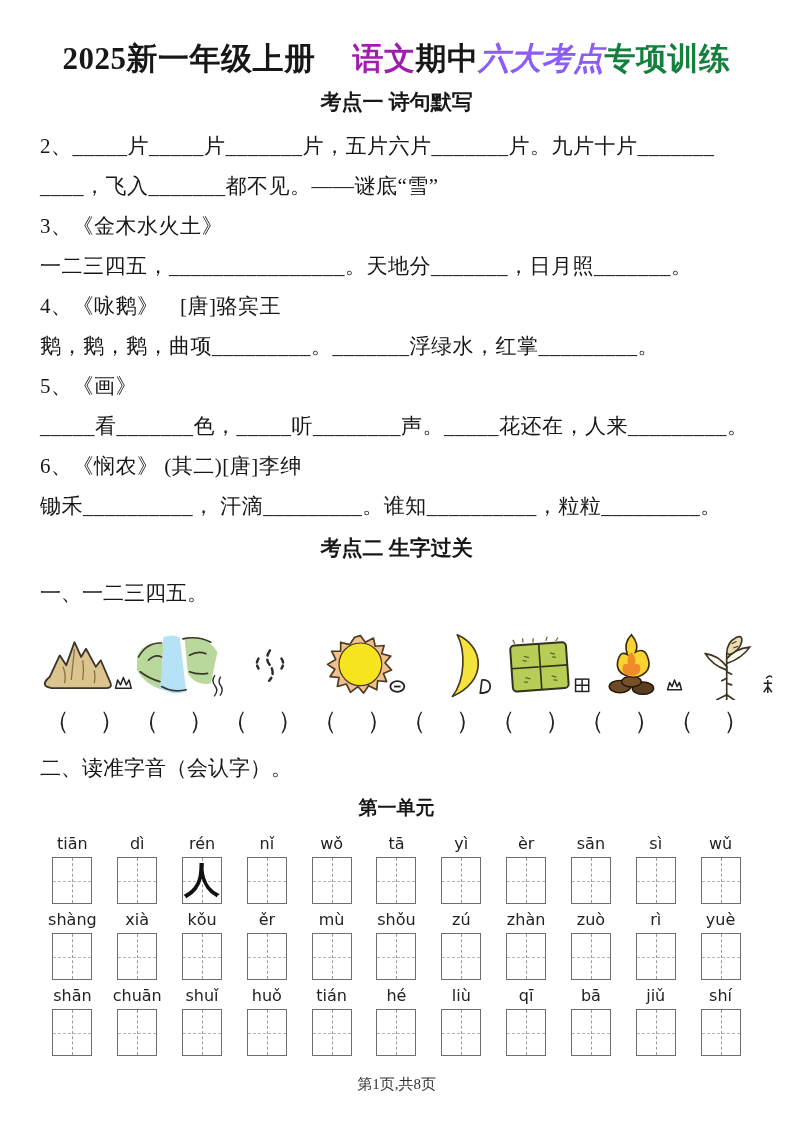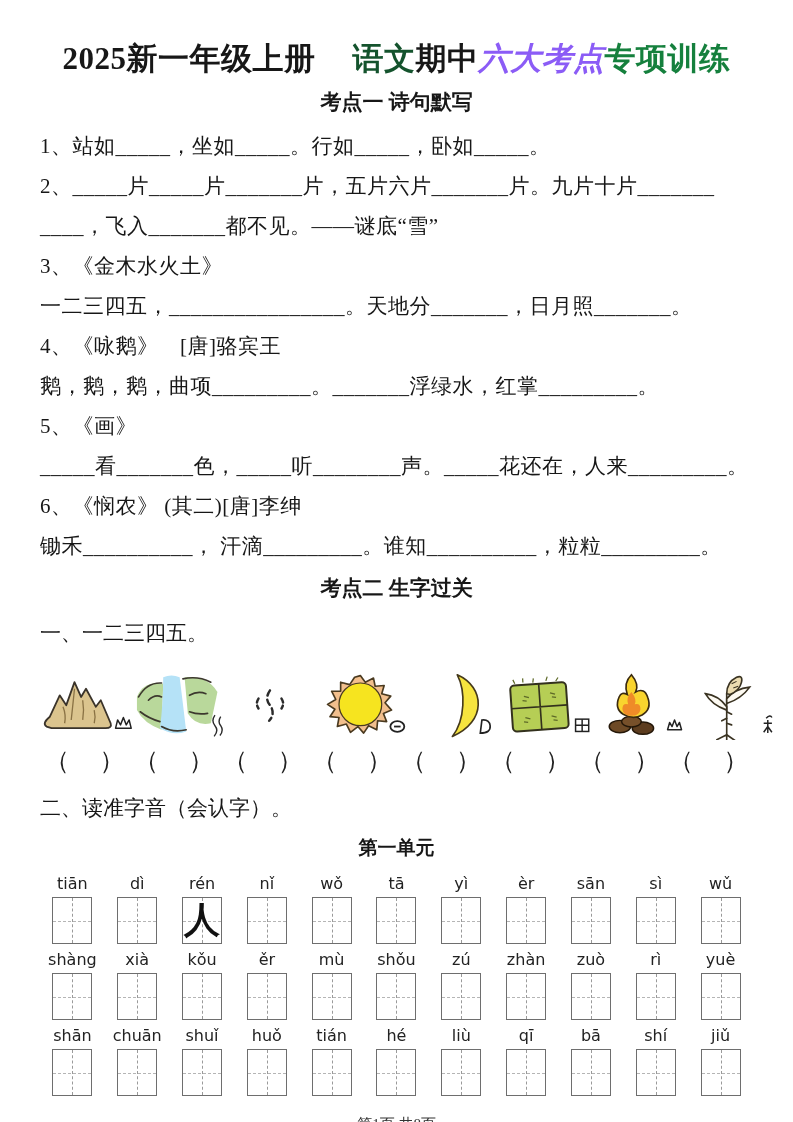--- a/index.html
+++ b/index.html
@@ -37,25 +37,24 @@
   .tzg .vline{position:absolute;top:0;bottom:0;left:50%;border-left:1.5px dashed #9a9a9a;}
   .tzg .ch{position:absolute;left:0;top:0;right:0;bottom:0;display:flex;
     align-items:center;justify-content:center;font-size:36px;font-weight:bold;color:#111;}
   .footer{text-align:center;font-size:15px;color:#333;margin-top:16px;}
 </style>
 </head>
 <body>
 
 <div class="page">
 
-  <h1 class="title"><span style="color: rgb(23, 23, 23);">2025新一年级上册</span><span style="color: #14532d; margin-left: 37px;">语文</span><span style="color: rgb(23, 23, 23);">期中</span><span style="color: #8b5cf6; font-style: italic;">六大考点</span><span style="color: #15803d;">专项训练</span></h1>
+  <h1 class="title"><span style="color: rgb(23, 23, 23);">2025新一年级上册</span><span style="color: #a21caf; margin-left: 37px;">语文</span><span style="color: rgb(23, 23, 23);">期中</span><span style="color: #8b5cf6; font-style: italic;">六大考点</span><span style="color: #15803d;">专项训练</span></h1>
 
   <h2 class="sec-heading">考点一 诗句默写</h2>
 
-  <p class="qline">1、站如_____，坐如_____。行如_____，卧如_____。</p>
   <p class="qline">2、_____片_____片_______片，五片六片_______片。九片十片_______</p>
   <p class="qline">____，飞入_______都不见。——谜底“雪”</p>
   <p class="qline">3、《金木水火土》</p>
   <p class="qline">一二三四五，________________。天地分_______，日月照_______。</p>
   <p class="qline">4、《咏鹅》　[唐]骆宾王</p>
   <p class="qline">鹅，鹅，鹅，曲项_________。_______浮绿水，红掌_________。</p>
   <p class="qline">5、《画》</p>
   <p class="qline">_____看_______色，_____听________声。_____花还在，人来_________。</p>
   <p class="qline">6、《悯农》 (其二)[唐]李绅</p>
   <p class="qline">锄禾__________， 汗滴_________。谁知__________，粒粒_________。</p>
@@ -401,31 +400,31 @@
           </div>
         </div>
         <div class="grid-cell">
           <div class="py">bā</div>
           <div class="tzg">
             <div class="hline"></div>
             <div class="vline"></div>
           </div>
         </div>
         <div class="grid-cell">
+          <div class="py">jiǔ</div>
+          <div class="tzg">
+            <div class="hline"></div>
+            <div class="vline"></div>
+          </div>
+        </div>
+        <div class="grid-cell">
           <div class="py">shí</div>
           <div class="tzg">
             <div class="hline"></div>
             <div class="vline"></div>
           </div>
         </div>
-        <div class="grid-cell">
-          <div class="py">jiǔ</div>
-          <div class="tzg">
-            <div class="hline"></div>
-            <div class="vline"></div>
-          </div>
-        </div>
       </div>
     </div>
 
   <div class="footer">第1页,共8页</div>
 
 </div>
 
 </body></html>

